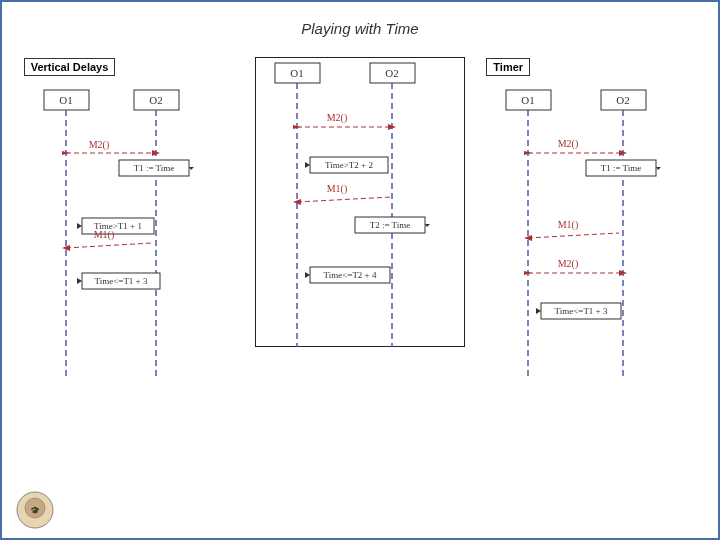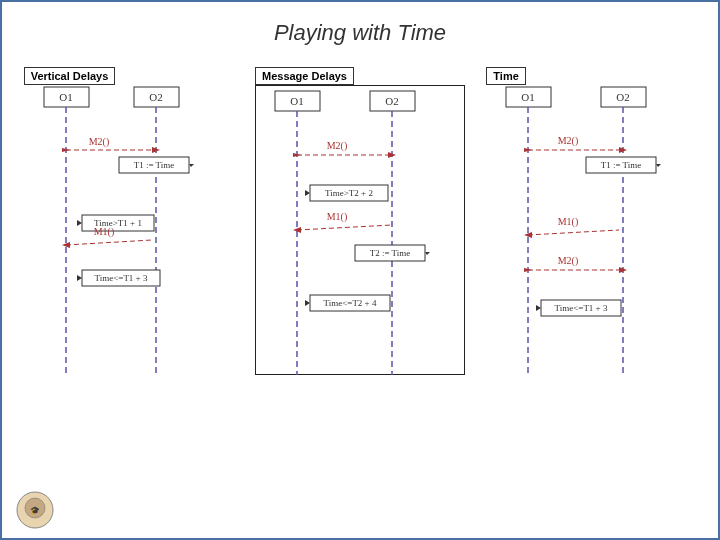--- a/index.html
+++ b/index.html
@@ -7,21 +7,21 @@
       width: 720px;
       height: 540px;
       background: #fff;
       font-family: Arial, sans-serif;
       overflow: hidden;
       border: 2px solid #4a6fa5;
     }
 
     .page-title {
       text-align: center;
-      font-size: 22px;
+      font-size: 15px;
       font-weight: normal;
       color: #333;
       padding: 18px 0 10px 0;
       font-style: italic;
     }
 
     .diagrams-area {
       display: flex;
       flex-direction: row;
       justify-content: space-around;
@@ -35,21 +35,21 @@
       width: 210px;
       flex-shrink: 0;
     }
 
     .diagram-label {
       font-size: 11px;
       font-weight: bold;
       border: 1px solid #333;
       display: inline-block;
       padding: 2px 6px;
-      margin-bottom: 0;
+      margin-bottom: 12px;
       background: #fff;
     }
 
     .diagram-inner {
       position: relative;
       width: 210px;
       height: 290px;
       font-family: Liberation Serif, serif;
     }
 
@@ -114,21 +114,20 @@
         <text x="80" y="150" text-anchor="middle" font-size="10" fill="#aa3333">M1()</text>
 
         <rect x="58" y="185" width="78" height="16" fill="white" stroke="#333" stroke-width="1"></rect>
         <text x="97" y="196" text-anchor="middle" font-size="9" fill="#333">Time&lt;=T1 + 3</text>
         <polygon points="58,193 53,190 53,196" fill="#333"></polygon>
       </svg>
     </div>
   </div>
 
   <div class="diagram">
-    <div class="diagram-label">Message Delays</div>
     <div class="diagram-inner">
       <svg viewBox="0 0 210 290" xmlns="http://www.w3.org/2000/svg">
 
         <rect x="0" y="0" width="210" height="290" fill="white" stroke="#222" stroke-width="2"></rect>
 
         <rect x="20" y="6" width="45" height="20" fill="white" stroke="#333" stroke-width="1"></rect>
         <text x="42" y="20" text-anchor="middle" font-size="11" fill="#333">O1</text>
         <rect x="115" y="6" width="45" height="20" fill="white" stroke="#333" stroke-width="1"></rect>
         <text x="137" y="20" text-anchor="middle" font-size="11" fill="#333">O2</text>
 
@@ -153,21 +152,21 @@
         <polygon points="170,167 175,167 172,170" fill="#333"></polygon>
 
         <rect x="55" y="210" width="80" height="16" fill="white" stroke="#333" stroke-width="1"></rect>
         <text x="95" y="221" text-anchor="middle" font-size="9" fill="#333">Time&lt;=T2 + 4</text>
         <polygon points="55,218 50,215 50,221" fill="#333"></polygon>
       </svg>
     </div>
   </div>
 
   <div class="diagram">
-    <div class="diagram-label">Time</div>
+    <div class="diagram-label">Timer</div>
     <div class="diagram-inner">
       <svg viewBox="0 0 210 290" xmlns="http://www.w3.org/2000/svg">
 
         <rect x="20" y="2" width="45" height="20" fill="white" stroke="#333" stroke-width="1"></rect>
         <text x="42" y="16" text-anchor="middle" font-size="11" fill="#333">O1</text>
         <rect x="115" y="2" width="45" height="20" fill="white" stroke="#333" stroke-width="1"></rect>
         <text x="137" y="16" text-anchor="middle" font-size="11" fill="#333">O2</text>
 
         <line x1="42" y1="22" x2="42" y2="290" stroke="#5555aa" stroke-width="1.5" stroke-dasharray="6,4"></line>
         <line x1="137" y1="22" x2="137" y2="290" stroke="#5555aa" stroke-width="1.5" stroke-dasharray="6,4"></line>

